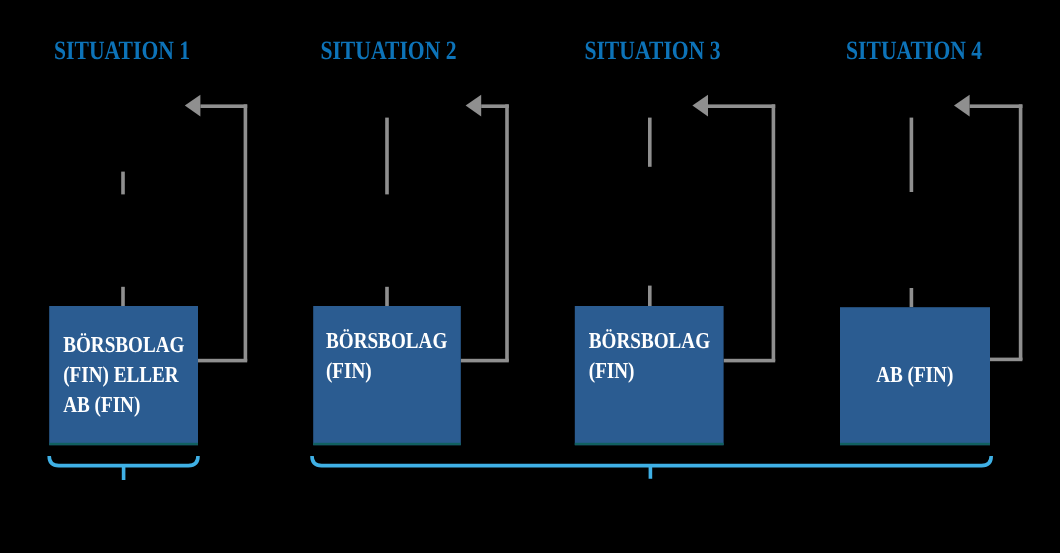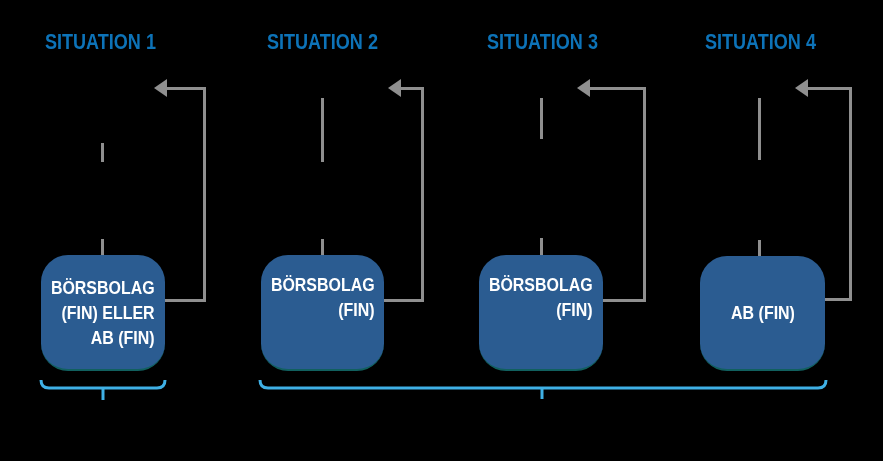--- a/index.html
+++ b/index.html
@@ -1,35 +1,35 @@
 <!DOCTYPE html>
 <html><head>
 <meta charset="utf-8">
 <style>
   html,body{margin:0;padding:0;background:#000;}
   .canvas{
     position:relative;width:883px;height:402px;background:var(--bg,#000);
-    overflow:hidden;font-family:Liberation Sans, sans-serif;
+    overflow:hidden;font-family:Liberation Serif, serif;
   }
   .situation-title{
     position:absolute;margin:0;color:var(--title-color,#0D73B8);
     font-size:22px;font-weight:bold;white-space:nowrap;letter-spacing:0;
     transform:scaleX(0.82);transform-origin:0 50%;line-height:22px;top:31px;
   }
   .vline{position:absolute;width:3px;background:var(--line-color,#8F8F8F);}
   .hline{position:absolute;height:3px;background:var(--line-color,#8F8F8F);}
   .arrowhead{
     position:absolute;width:0;height:0;
     border-top:9px solid transparent;border-bottom:9px solid transparent;
     border-right:13px solid var(--line-color,#8F8F8F);
   }
   .box{
     position:absolute;background:var(--box-color,#2B5C91);
     border-bottom:2px solid #11605F;box-sizing:border-box;
-    display:flex;align-items:center;justify-content:center;text-align:right;border-radius:27px;
+    display:flex;align-items:center;justify-content:center;text-align:left;
   }
   .box.text-top{align-items:flex-start;padding-top:17px;}
   .box-label{
     color:var(--box-text-color,#FFFFFF);font-weight:bold;font-size:19px;
     line-height:25px;white-space:pre-line;
     transform:scaleX(0.84);transform-origin:50% 50%;
   }
   .brace{position:absolute;}
   .brace path{stroke:var(--brace-color,#3FB0E5);stroke-width:3;fill:none;}
 </style>

